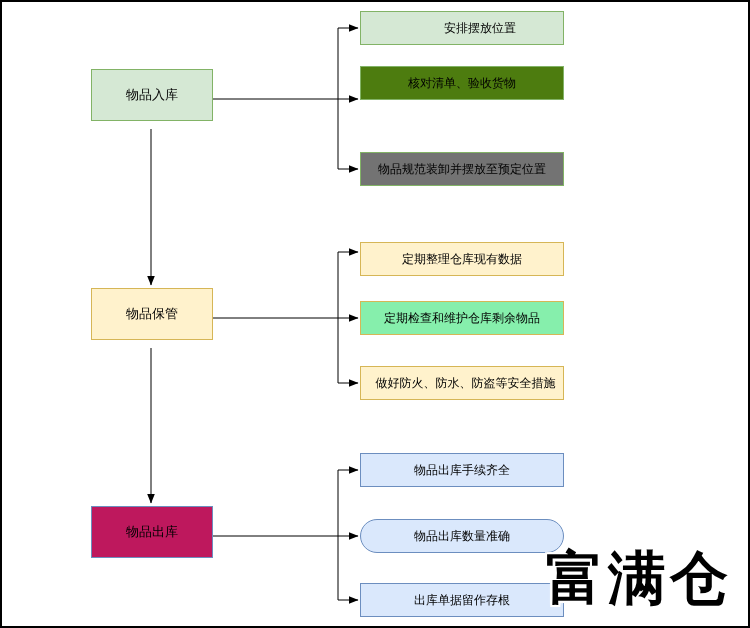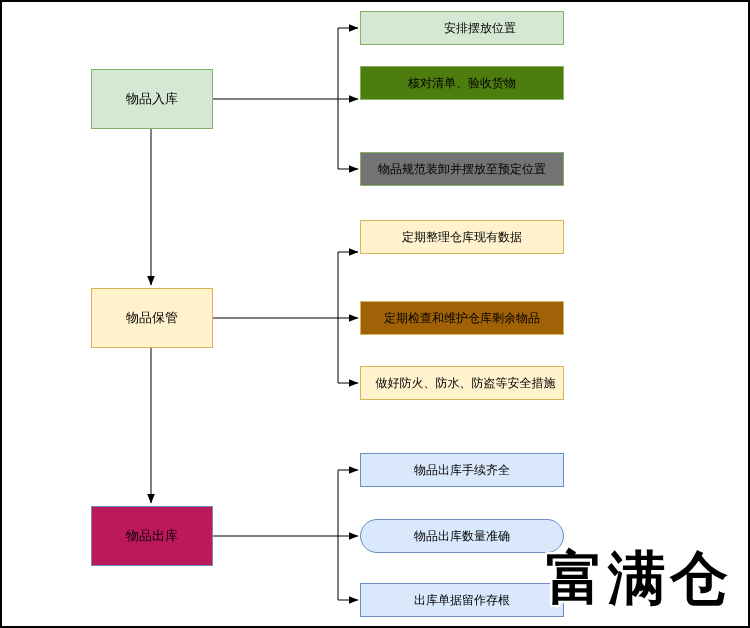--- a/index.html
+++ b/index.html
@@ -20,21 +20,21 @@
     position:absolute;
     box-sizing:border-box;
     border:1px solid #999;
     display:flex;align-items:center;justify-content:center;
     text-align:center;
     color:#000;
     background:#fff;
     z-index:2;
   }
   .node{
-    left:89px;width:122px;height:60px;
+    left:89px;width:122px;height:52px;
     font-size:13px;
   }
   .item{
     left:358px;width:204px;height:34px;
     font-size:12px;
   }
   .watermark{
     position:absolute;
     left:544px;top:548px;
     z-index:5;
@@ -82,22 +82,22 @@
     <path d="M336 468 H356" stroke="#000" fill="none" marker-end="url(#arrow)"></path>
     <path d="M336 598 H356" stroke="#000" fill="none" marker-end="url(#arrow)"></path>
   </svg>
 
   <div class="box node" style="top: 67px; background-color: rgb(213, 232, 212); border-color: rgb(130, 179, 102);">物品入库</div>
   <div class="box item" style="top: 9px; background-color: rgb(213, 232, 212); border-color: rgb(130, 179, 102); padding-left: 36px;">安排摆放位置</div>
   <div class="box item" style="top: 64px; background-color: #4d7c0f; border-color: rgb(130, 179, 102);">核对清单、验收货物</div>
   <div class="box item" style="top: 150px; background-color: #737373; border-color: rgb(130, 179, 102);">物品规范装卸并摆放至预定位置</div>
 
   <div class="box node" style="top: 286px; background-color: rgb(255, 242, 204); border-color: rgb(214, 182, 86);">物品保管</div>
-  <div class="box item" style="top: 218px; background-color: rgb(255, 242, 204); border-color: rgb(214, 182, 86);">定期整理仓库现有数据</div>
-  <div class="box item" style="top: 299px; background-color: #a16207; border-color: rgb(214, 182, 86);">定期检查和维护仓库剩余物品</div>
+  <div class="box item" style="top: 240px; background-color: rgb(255, 242, 204); border-color: rgb(214, 182, 86);">定期整理仓库现有数据</div>
+  <div class="box item" style="top: 299px; background-color: #86efac; border-color: rgb(214, 182, 86);">定期检查和维护仓库剩余物品</div>
   <div class="box item" style="top: 364px; background-color: rgb(255, 242, 204); border-color: rgb(214, 182, 86); padding-left: 7px;">做好防火、防水、防盗等安全措施</div>
 
   <div class="box node" style="top: 504px; background-color: #be185d; border-color: rgb(108, 142, 191);">物品出库</div>
   <div class="box item" style="top: 451px; background-color: rgb(218, 232, 252); border-color: rgb(108, 142, 191);">物品出库手续齐全</div>
   <div class="box item" style="top: 517px; background-color: rgb(218, 232, 252); border-color: rgb(108, 142, 191); border-radius: 17px;">物品出库数量准确</div>
   <div class="box item" style="top: 581px; background-color: rgb(218, 232, 252); border-color: rgb(108, 142, 191);">出库单据留作存根</div>
 
   <div class="watermark">富满仓</div>
 
 </div>

